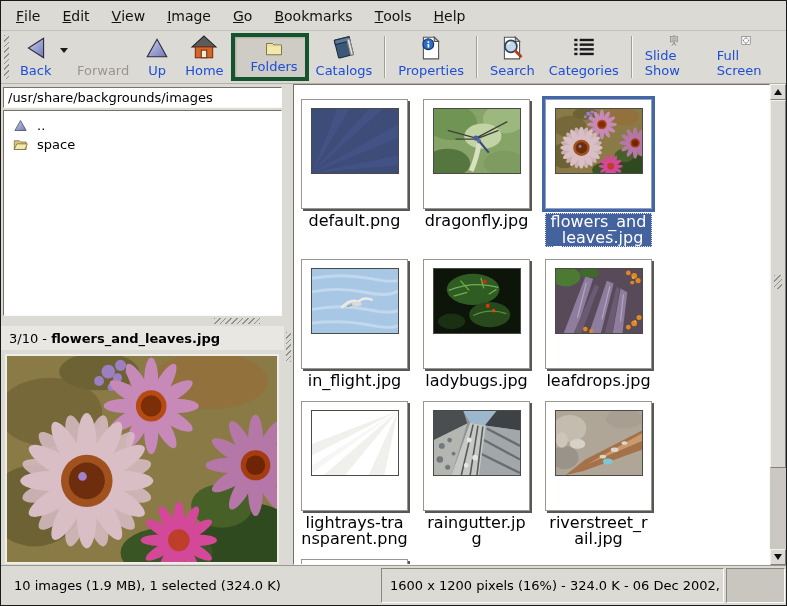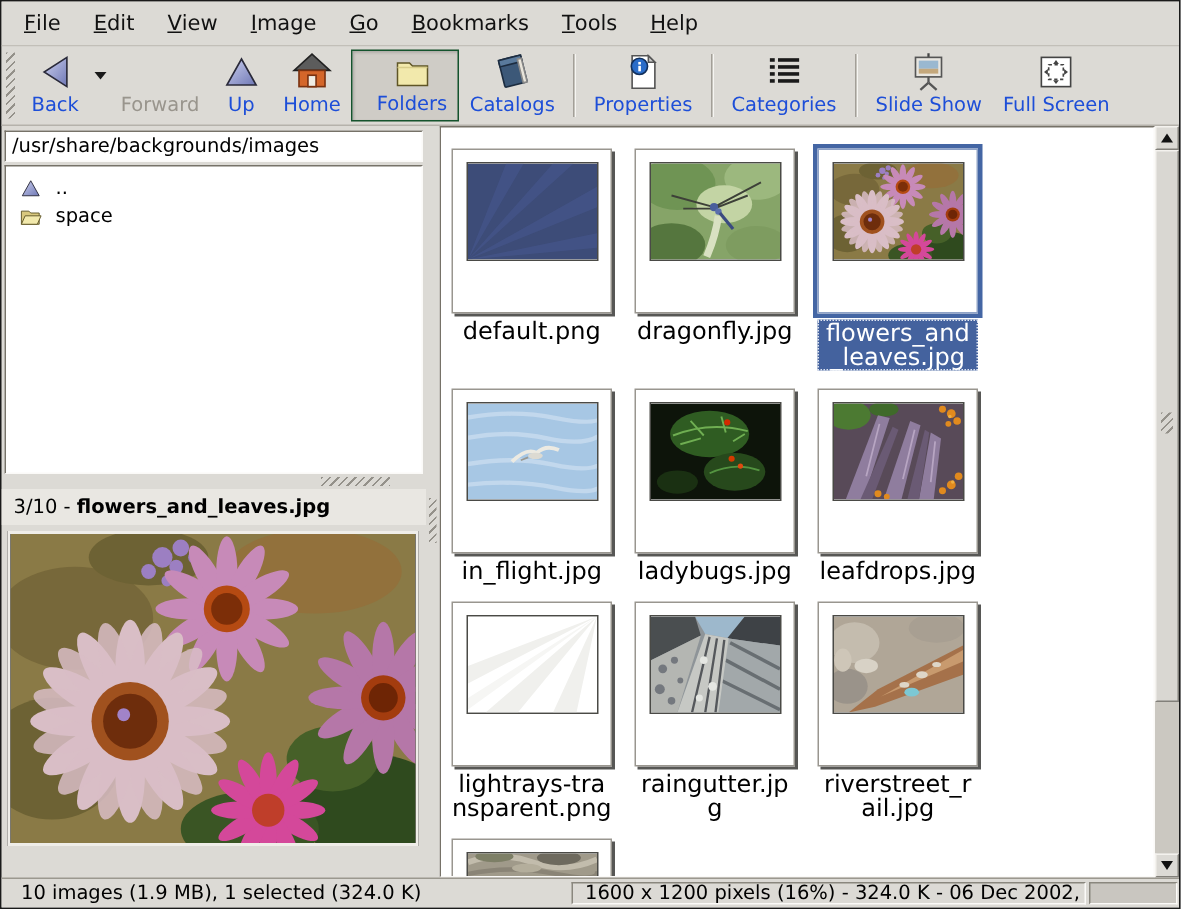--- a/index.html
+++ b/index.html
@@ -28,21 +28,21 @@
   .tb-handle {
     width: 6px; height: 44px; margin: 0 4px 0 1px;
     background: repeating-linear-gradient(135deg,#94918a 0 1px,transparent 1px 4px);
   }
   .tbtn {
     display: flex; flex-direction: column; align-items: center; justify-content: flex-end;
     padding: 2px 7px 3px 7px; height: 48px; font-size: 13px; color: #1d4ed8; gap: 2px;
   }
   .tbtn .ticon { width: 28px; height: 26px; display:block; }
   .tbtn.pressed {
-    background:#cfccc6; border:1px solid #14532d;
+    background:#cfccc6; border:4px solid #14532d;
     box-shadow: inset 1px 1px 2px rgba(0,0,0,.18);
     padding-left: 16px;
   }
   .tbtn.disabled { color:#99958d;gap:37px; }
   .tb-chevron {
     width: 14px; height: 48px; display:flex; align-items:center; justify-content:center;
     padding-bottom: 14px;
   }
   .tb-chevron .arr {
     width:0; height:0; border-left:4px solid transparent; border-right:4px solid transparent;
@@ -121,21 +121,21 @@
   .sthumb {
     position: absolute; top: 16px; left: 0; width: 16px; height: 368px; background: #d9d7d2;
     border: 1px solid; border-color: #f4f2ee #82807a #82807a #f4f2ee;
   }
   .sthumb .grip {
     position: absolute; left: 3px; top: 174px; width: 8px; height: 14px;
     background: repeating-linear-gradient(135deg,#94918a 0 1px,transparent 1px 4px);
   }
   
   .statusbar {
-    height: 20px; flex: none; position: relative; background: #dcdad5;
+    height: 40px; flex: none; position: relative; background: #dcdad5;
     border-top: 1px solid #9b988f; display: flex; align-items: center;
   }
   .status-left { padding-left: 13px; font-size: 13px; color: #000; }
   .status-box {
     position: absolute; left: 380px; top: 2px; bottom: 2px; width: 343px;
     border: 1px solid; border-color: #8a877e #fbfaf8 #fbfaf8 #8a877e;
     display: flex; align-items: center; padding-left: 8px; font-size: 13px; color:#000;
     background: #dcdad5; white-space: nowrap; overflow: hidden;
   }
   .status-tail {
@@ -492,20 +492,26 @@
     <div class="tb-sep"></div>
     <div class="tbtn">
       <svg class="ticon">
           <use href="#ic-properties"></use>
         </svg>
       <span>Properties</span>
     </div>
     <div class="tb-sep"></div>
     <div class="tbtn">
       <svg class="ticon">
+          <use href="#ic-search"></use>
+        </svg>
+      <span>Search</span>
+    </div>
+    <div class="tbtn">
+      <svg class="ticon">
           <use href="#ic-categories"></use>
         </svg>
       <span>Categories</span>
     </div>
     <div class="tb-sep"></div>
     <div class="tbtn">
       <svg class="ticon">
           <use href="#ic-slideshow"></use>
         </svg>
       <span>Slide Show</span>

